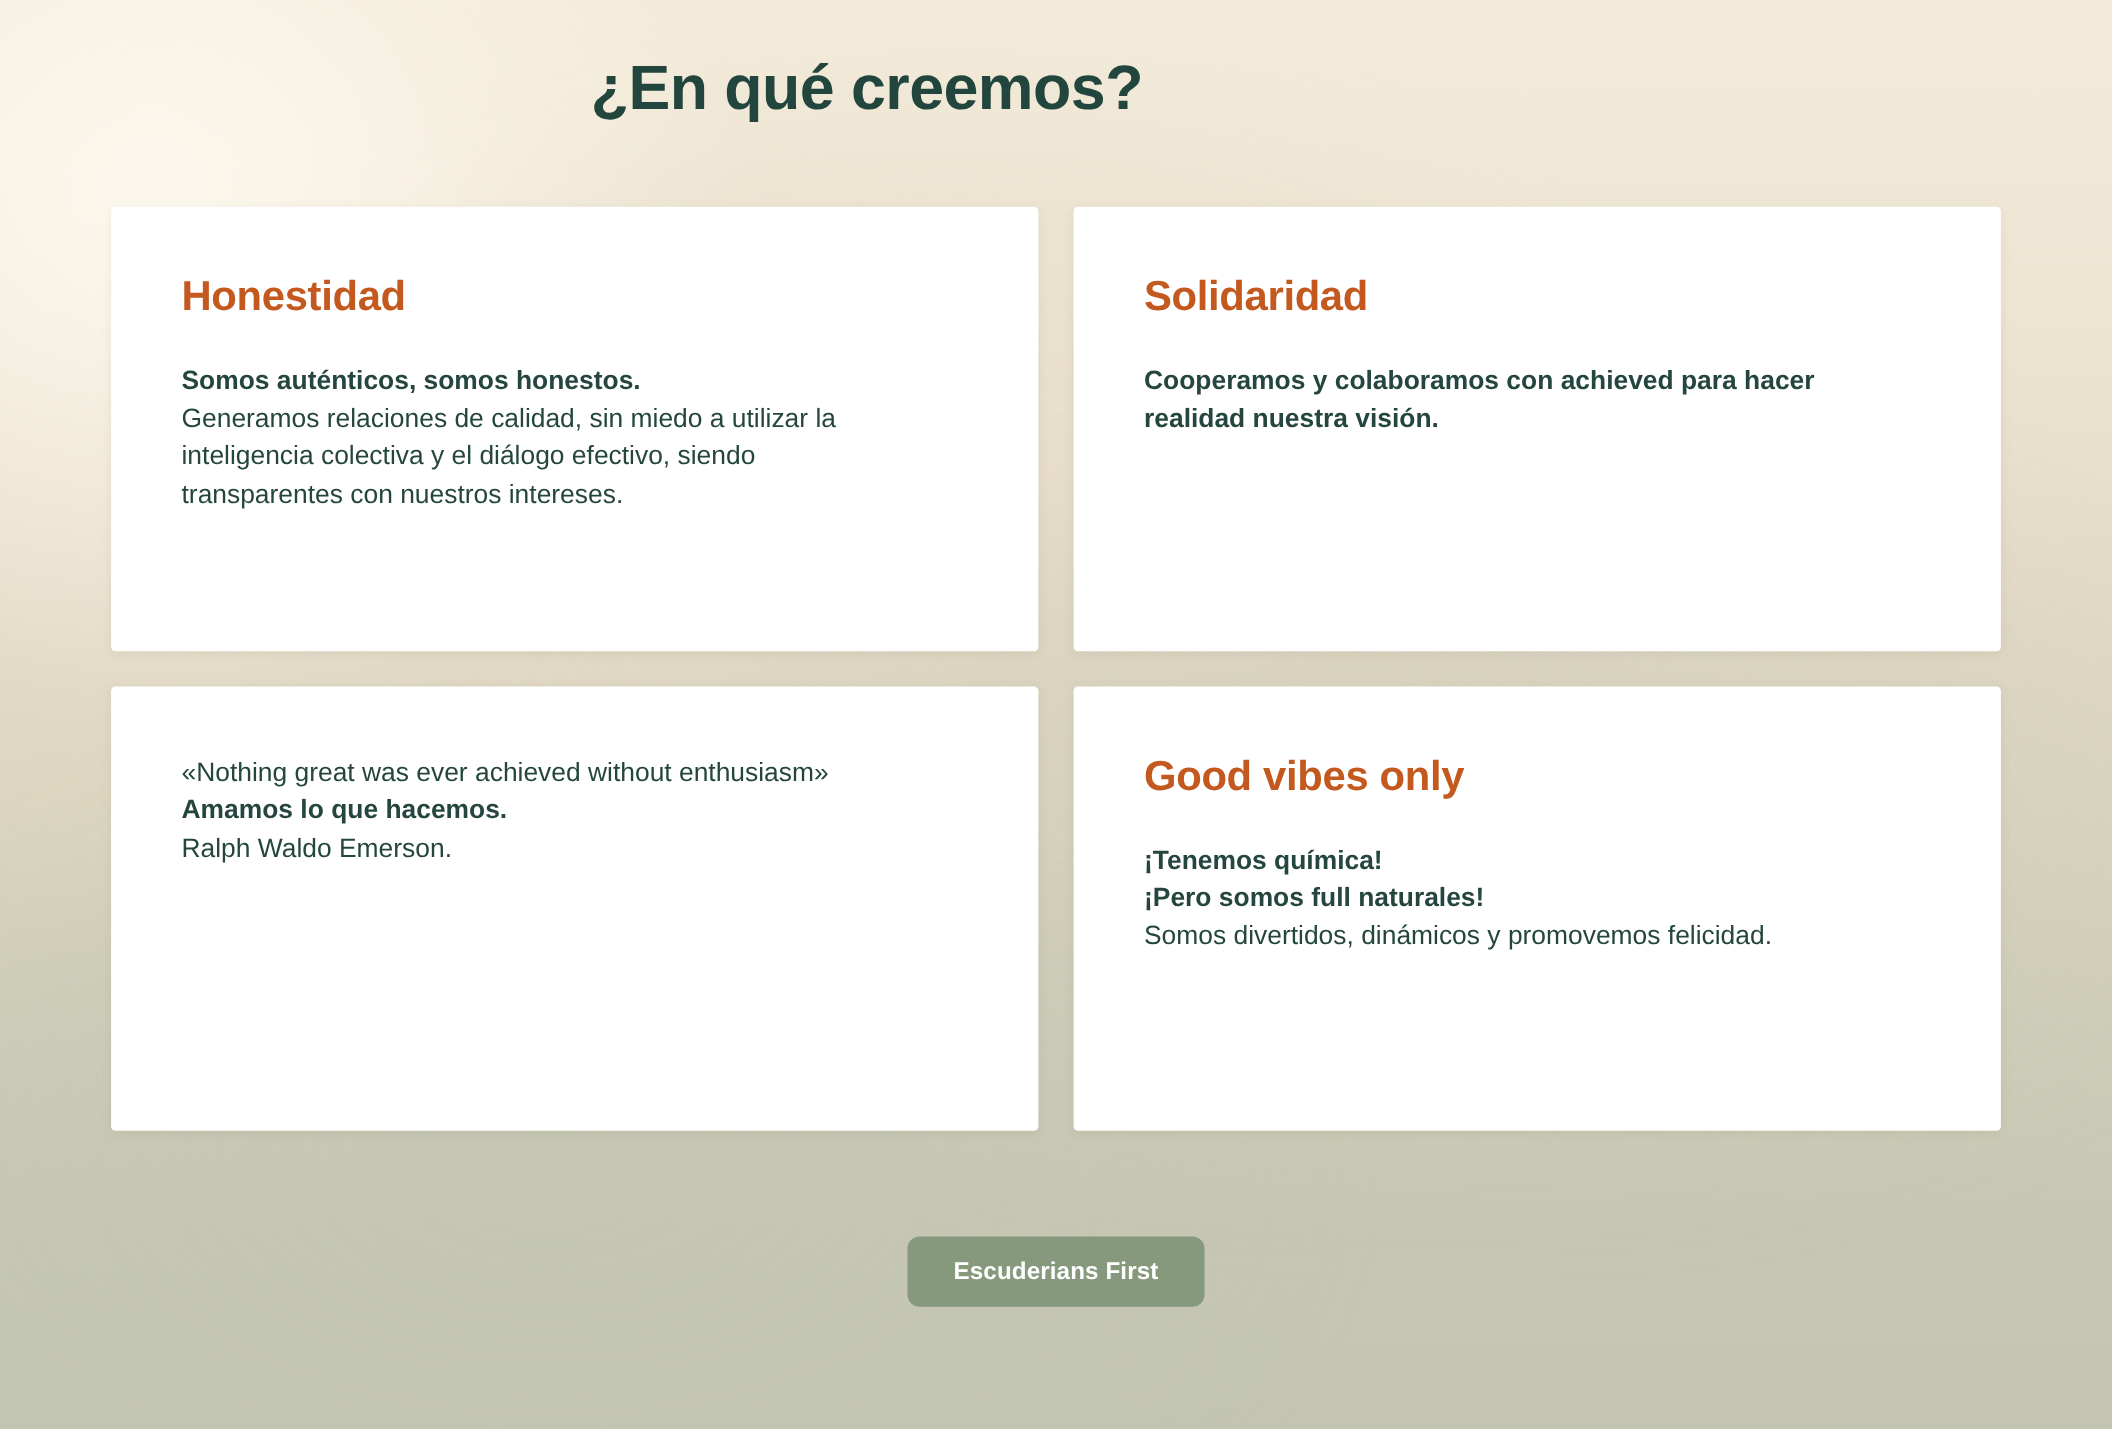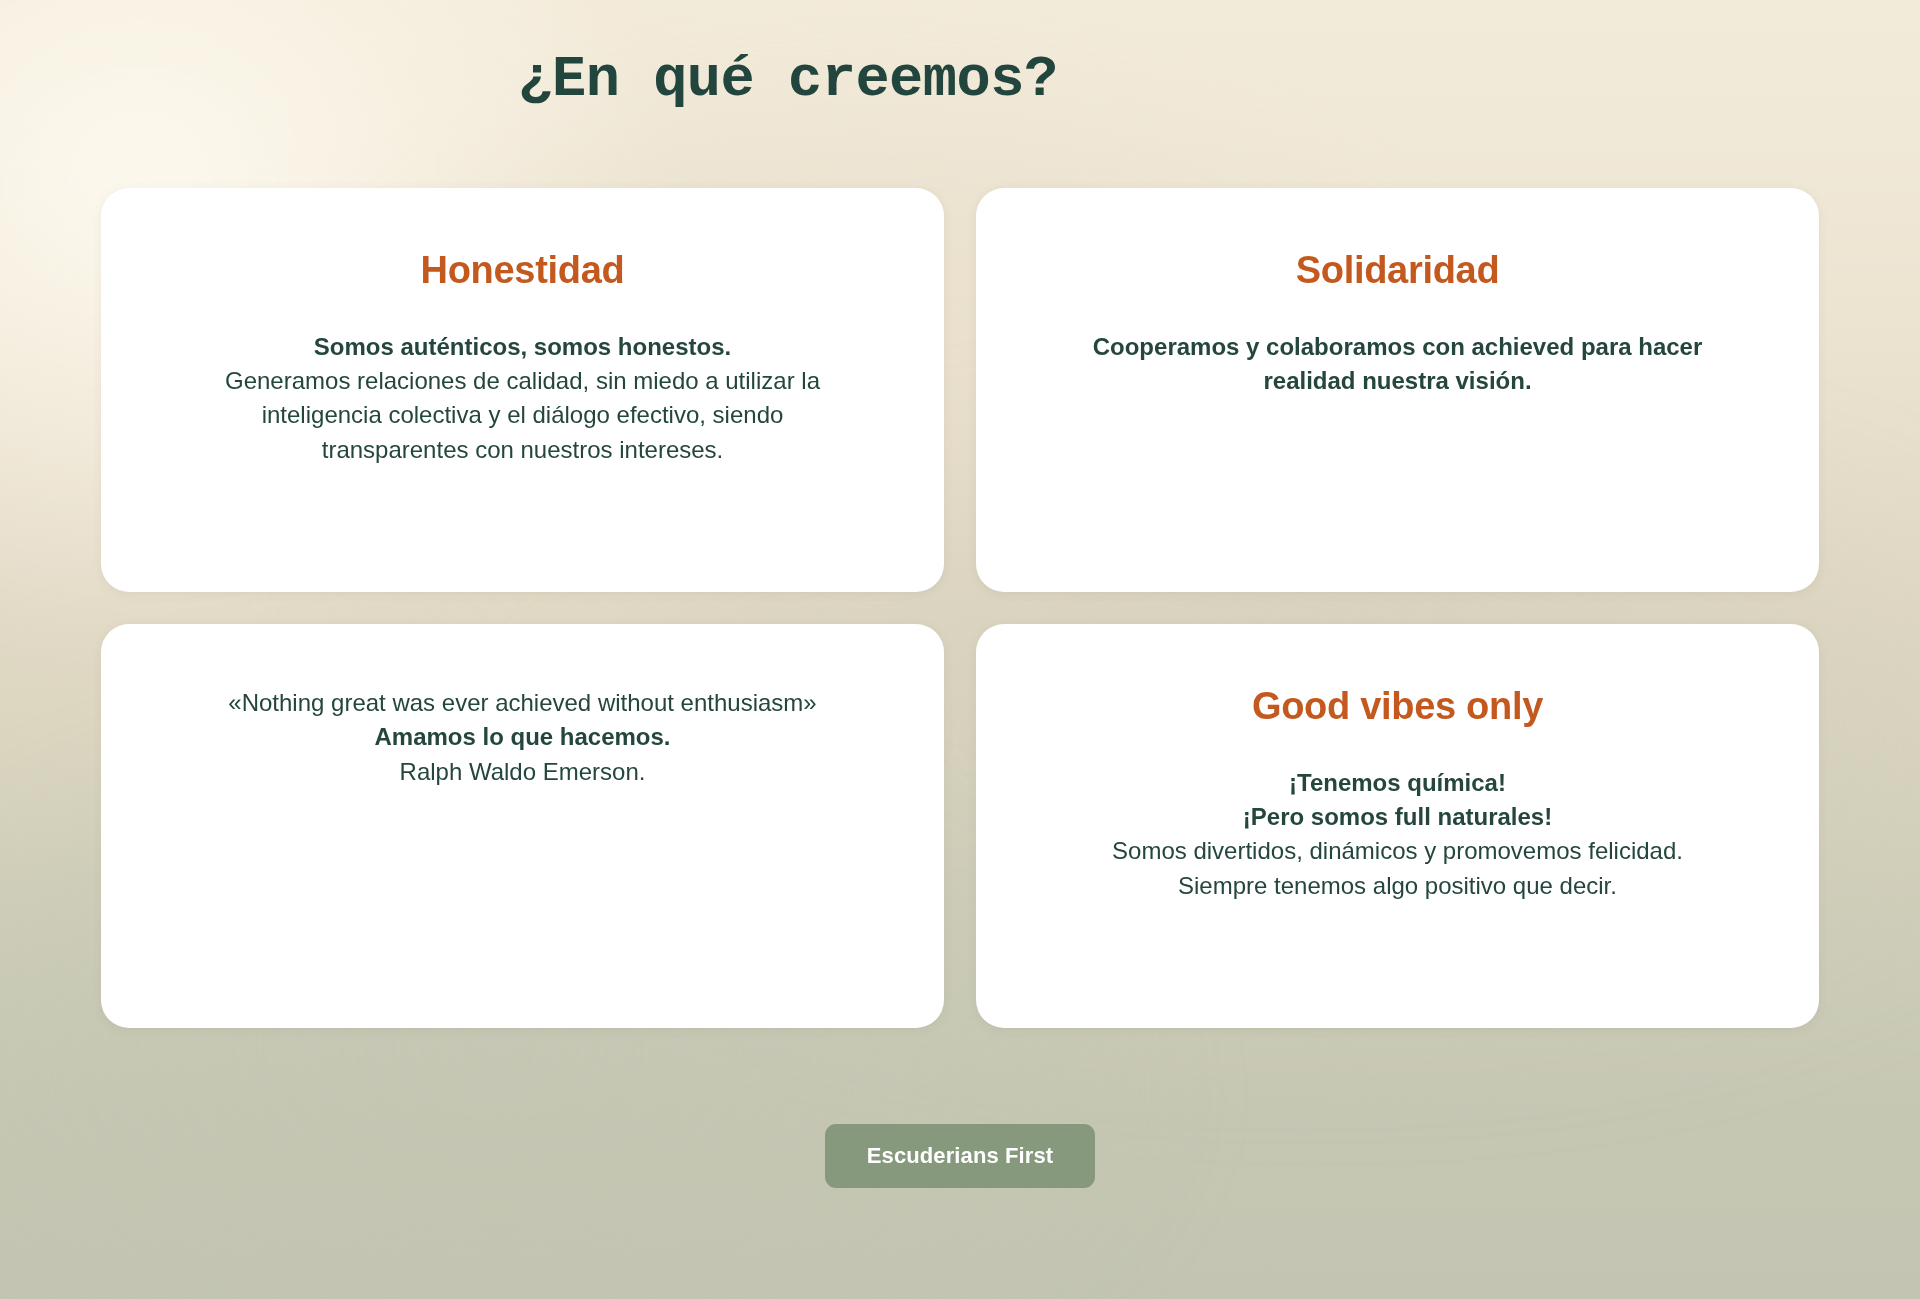--- a/index.html
+++ b/index.html
@@ -93,43 +93,41 @@
     top: 48px;
     left: 0;
     width: 1576px;
     text-align: center;
     font-size: 57px;
     line-height: 1.15;
     font-weight: 700;
     letter-spacing: -0.5px;
     color: #22453D;
     margin: 0;
-    font-family: Liberation Mono, monospace;
   }
 
   .cards-grid {
     position: absolute;
     left: 101px;
     top: 188px;
     width: 1718px;
     display: grid;
     grid-template-columns: 843px 843px;
     grid-template-rows: 404px 404px;
     column-gap: 32px;
     row-gap: 32px;
   }
 
   .value-card {
     background: #FFFFFF;
-    border-radius: 28px;
+    border-radius: 4px;
     box-shadow: 0 2px 10px rgba(120,110,90,0.10);
     box-sizing: border-box;
     padding: 62px 64px 40px 64px;
     overflow: hidden;
-    text-align: center;
   }
 
   .card-title {
     margin: 0 0 38px 0;
     font-size: 38px;
     line-height: 1.1;
     font-weight: 700;
     letter-spacing: -0.3px;
     color: #C4591F;
   }
@@ -209,21 +207,20 @@
           <span class="line strong">Amamos lo que hacemos.</span>
           <span class="line">Ralph Waldo Emerson.</span>
         </p>
       </div>
       <div class="value-card">
         <h2 class="card-title">Good vibes only</h2>
         <p class="card-body">
           <span class="line strong">¡Tenemos química!</span>
           <span class="line strong">¡Pero somos full naturales!</span>
           <span class="line">Somos divertidos, dinámicos y promovemos felicidad.</span>
-          <span class="line">Siempre tenemos algo positivo que decir.</span>
         </p>
       </div>
     </div>
 
   <div class="cta-wrap">
     <button class="cta-button">Escuderians First</button>
   </div>
 
 </div>
 

